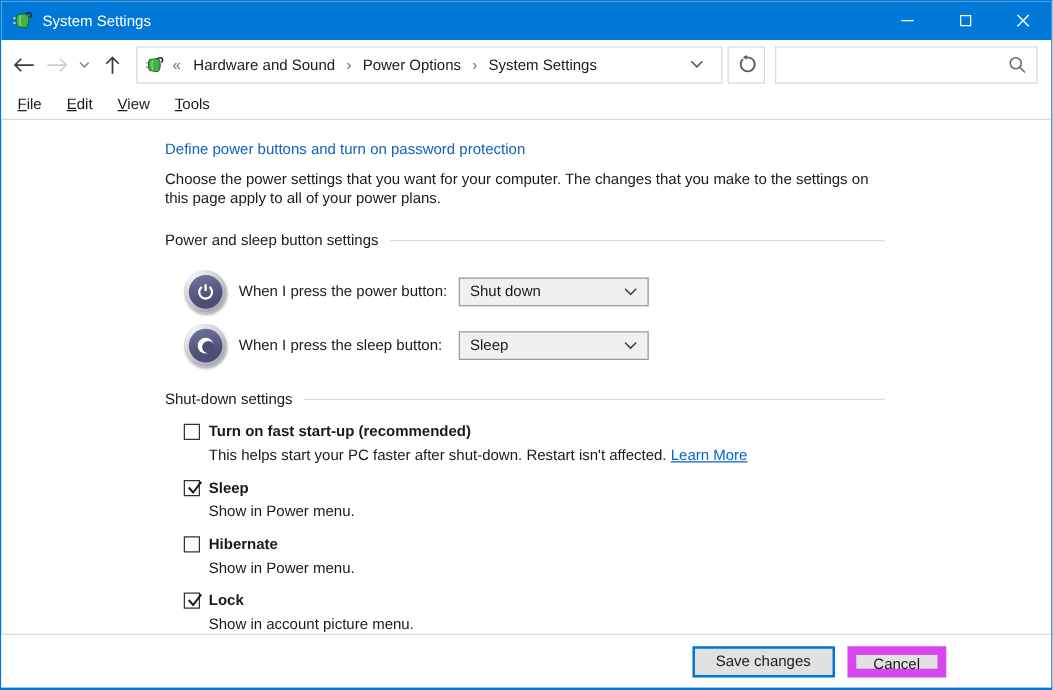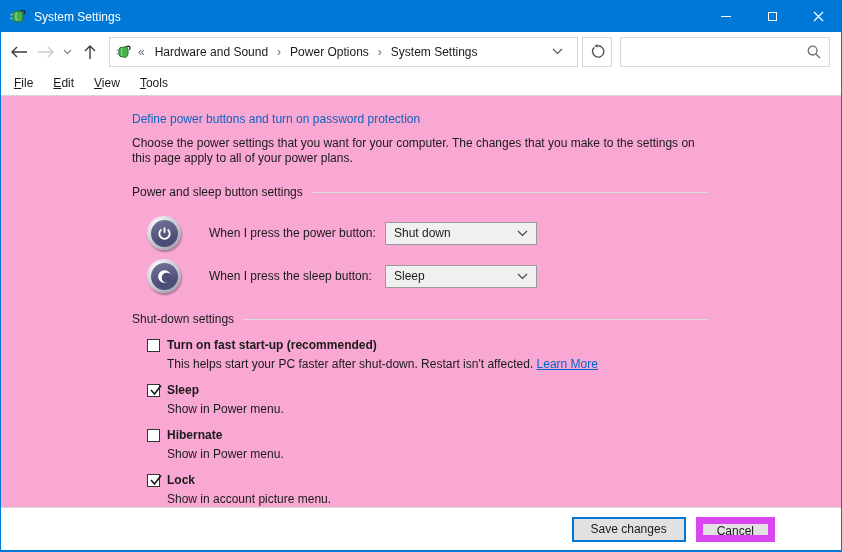--- a/index.html
+++ b/index.html
@@ -1,20 +1,20 @@
 <!DOCTYPE html>
 <html><head>
 <meta charset="utf-8">
 <style>
   * { box-sizing: border-box; }
   html,body { margin:0; padding:0; background:#cccccc; }
   body { font-family:"Liberation Sans","DejaVu Sans",sans-serif; }
 
   .window {
-    position:relative; width:842px; height:552px; background:#f9a8d4;
+    position:relative; width:842px; height:552px; background:#ffffff;
     border:1px solid #0078d7; border-bottom-width:2px; overflow:hidden;
   }
 
   
   .titlebar { height:31px; background:#0078d7; display:flex; align-items:center; }
   .app-icon { width:17px; height:17px; margin:0 7px 0 9px; flex:none; }
   .title-text { color:#ffffff; font-size:12px; }
   .caption-group { margin-left:auto; display:flex; height:100%; }
   .caption-btn { width:46px; height:100%; display:flex; align-items:center; justify-content:center; cursor:default; }
   .glyph-min { width:10px; height:1px; background:#ffffff; }
@@ -62,41 +62,41 @@
     width:34px; height:34px; border-radius:50%; flex:none;
     background:radial-gradient(circle at 32% 26%, #f4f4f6 10%, #c9c9d2 55%, #8f8f9e 95%);
     box-shadow:1px 2px 2px rgba(0,0,0,.3);
     display:flex; align-items:center; justify-content:center;
   }
   .round-inner {
     width:27px; height:27px; border-radius:50%;
     background:linear-gradient(165deg,#73759b 0%,#4c4e76 70%);
     display:flex; align-items:center; justify-content:center;
   }
-  .row-label { width:176px; margin-left:28px; }
+  .row-label { width:176px; margin-left:10px; }
   .combo {
     width:152px; height:23px; background:#f0f0f0; border:1px solid #999999;
     display:flex; align-items:center; padding:0 8px; cursor:default;
   }
   .combo-value { flex:1; font-size:12px; color:#1a1a1a; }
 
   .check-item { margin:12px 0 0 15px; }
   .check-row { display:flex; align-items:center; }
   .checkbox { width:13px; height:13px; border:1px solid #333333; background:#fff; position:relative; flex:none; }
   .checkbox svg { display:none; position:absolute; top:-3px; left:0; }
   .checkbox[data-checked="true"] svg { display:block; }
   .check-label { font-weight:700; margin-left:7px; }
   .check-desc { margin:5px 0 0 20px; line-height:14px; }
   .link { color:#0066cc; text-decoration:underline; cursor:pointer;text-align:right; }
 
   
   .footer {
     position:absolute; left:0; right:0; bottom:0; height:43px; background:#ffffff;
     border-top:1px solid #d9d9d9; display:flex; align-items:center; justify-content:flex-end;
-    padding-right:66px;
+    padding-right:84px;
   }
   .btn {
     height:25px; background:#e1e1e1; border:7px solid #d946ef; font-size:12px; color:#1a1a1a;
     font-family:inherit; padding:0 14px; cursor:default;
   }
   .btn-default { border:2px solid #0078d7; padding:0 17px; margin-right:10px; }
 </style>
 </head>
 <body>
 

